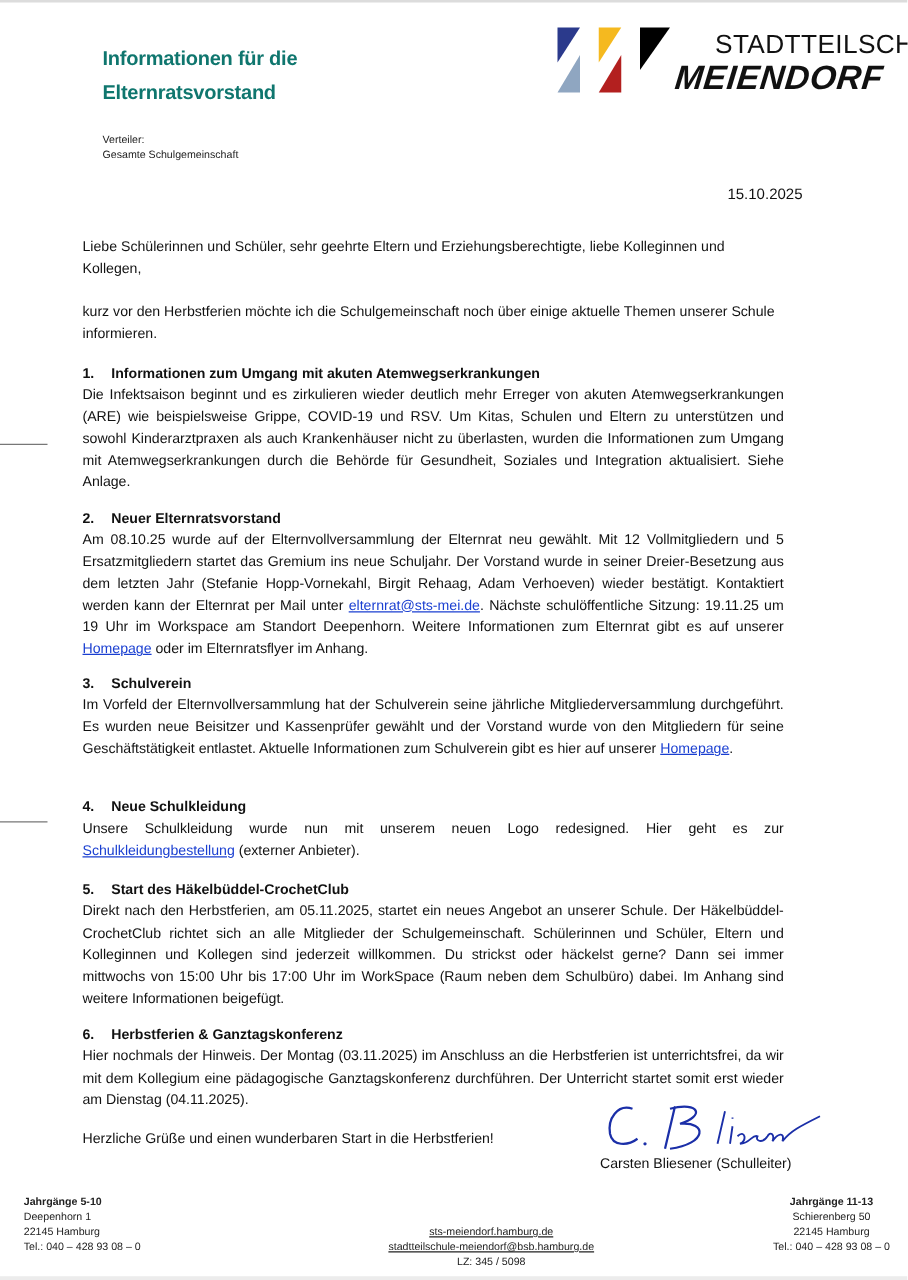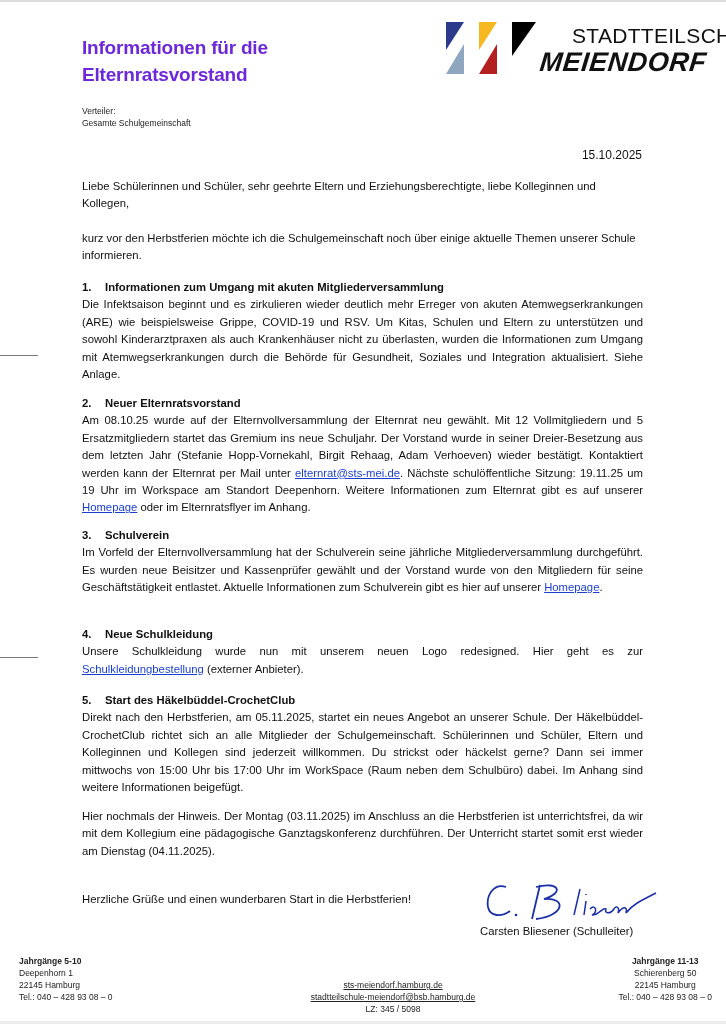--- a/index.html
+++ b/index.html
@@ -4,31 +4,31 @@
 <style>
   html, body { margin: 0; padding: 0; }
   body {
     width: 726px; height: 1024px; overflow: hidden; position: relative;
     background: #ffffff; color: #111;
     font-family: "Liberation Sans", sans-serif;
   }
   .topbar { position:absolute; left:0; top:0; width:726px; height:2px; background:#dcdcdc; }
   .bottombar { position:absolute; left:0; top:1021px; width:726px; height:3px; background:#ececec; }
 
-  .title { position:absolute; left:82px; top:34px; font-size:19px; font-weight:bold; line-height:27px; color:#6d28d9; letter-spacing:-0.2px; }
+  .title { position:absolute; left:82px; top:34px; font-size:16px; font-weight:bold; line-height:27px; color:#0f766e; letter-spacing:-0.2px; }
 
   .distrib { position:absolute; left:82px; top:105px; font-size:8.5px; line-height:12px; color:#222; }
 
   .logo { position:absolute; left:444px; top:20px; width:270px; height:58px; }
   .logo .l1 { position:absolute; left:104px; top:4px; font-size:21px; letter-spacing:0.3px; color:#111;margin-left:24px; }
   .logo .l2 { position:absolute; left:96px; top:27px; font-size:27px; font-weight:bold; font-style:italic; letter-spacing:0.5px; color:#111; transform:skewX(-6deg); }
 
   .date { position:absolute; right:84px; top:148px; font-size:12px; color:#111; }
 
-  .body { position:absolute; left:82px; width:561px; font-size:11.3px; line-height:17.4px; color:#111; }
+  .body { position:absolute; left:66px; width:561px; font-size:11.3px; line-height:17.4px; color:#111;margin-top:12px; }
   .just { text-align: justify; text-align-last: left; }
   .h { font-weight:bold; }
   .h .num { display:inline-block; width:23px; }
   a.link { color:#1a3fd1; text-decoration: underline; }
 
   .margin-mark { position:absolute; left:0; width:38px; height:1px; background:#777; }
 
   .sig { position:absolute; left:480px; top:879px; width:200px; height:45px; }
   .signame { position:absolute; left:480px; top:925px; font-size:11.3px; color:#111; }
 
@@ -65,21 +65,21 @@
   <div class="l1">STADTTEILSCHULE</div>
   <div class="l2">MEIENDORF</div>
 </div>
 
 <div class="date">15.10.2025</div>
 
 <div class="body" style="top:178px">Liebe Schülerinnen und Schüler, sehr geehrte Eltern und Erziehungsberechtigte, liebe Kolleginnen und Kollegen,</div>
 <div class="body" style="top:230px">kurz vor den Herbstferien möchte ich die Schulgemeinschaft noch über einige aktuelle Themen unserer Schule informieren.</div>
 
 <div class="body" style="top:279px">
-  <div class="h"><span class="num">1.</span><span>Informationen zum Umgang mit akuten Mitgliederversammlung</span></div>
+  <div class="h"><span class="num">1.</span><span>Informationen zum Umgang mit akuten Atemwegserkrankungen</span></div>
   <div class="just">Die Infektsaison beginnt und es zirkulieren wieder deutlich mehr Erreger von akuten Atemwegserkrankungen (ARE) wie beispielsweise Grippe, COVID-19 und RSV. Um Kitas, Schulen und Eltern zu unterstützen und sowohl Kinderarztpraxen als auch Krankenhäuser nicht zu überlasten, wurden die Informationen zum Umgang mit Atemwegserkrankungen durch die Behörde für Gesundheit, Soziales und Integration aktualisiert. Siehe Anlage.</div>
 </div>
 
 <div class="body" style="top:395px">
   <div class="h"><span class="num">2.</span><span>Neuer Elternratsvorstand</span></div>
   <div class="just"><span>Am 08.10.25 wurde auf der Elternvollversammlung der Elternrat neu gewählt. Mit 12 Vollmitgliedern und 5 Ersatzmitgliedern startet das Gremium ins neue Schuljahr. Der Vorstand wurde in seiner Dreier-Besetzung aus dem letzten Jahr (Stefanie Hopp-Vornekahl, Birgit Rehaag, Adam Verhoeven) wieder bestätigt. Kontaktiert werden kann der Elternrat per Mail unter </span><a class="link" href="#">elternrat@sts-mei.de</a><span>. Nächste schulöffentliche Sitzung: 19.11.25 um 19 Uhr im Workspace am Standort Deepenhorn. Weitere Informationen zum Elternrat gibt es auf unserer </span><a class="link" href="#">Homepage</a><span> oder im Elternratsflyer im Anhang.</span></div>
 </div>
 
 <div class="body" style="top:527px">
   <div class="h"><span class="num">3.</span><span>Schulverein</span></div>
@@ -90,20 +90,21 @@
   <div class="h"><span class="num">4.</span><span>Neue Schulkleidung</span></div>
   <div class="just"><span>Unsere Schulkleidung wurde nun mit unserem neuen Logo redesigned. Hier geht es zur </span><a class="link" href="#">Schulkleidungbestellung</a><span> (externer Anbieter).</span></div>
 </div>
 
 <div class="body" style="top:692px">
   <div class="h"><span class="num">5.</span><span>Start des Häkelbüddel-CrochetClub</span></div>
   <div class="just">Direkt nach den Herbstferien, am 05.11.2025, startet ein neues Angebot an unserer Schule. Der Häkelbüddel-CrochetClub richtet sich an alle Mitglieder der Schulgemeinschaft. Schülerinnen und Schüler, Eltern und Kolleginnen und Kollegen sind jederzeit willkommen. Du strickst oder häckelst gerne? Dann sei immer mittwochs von 15:00 Uhr bis 17:00 Uhr im WorkSpace (Raum neben dem Schulbüro) dabei. Im Anhang sind weitere Informationen beigefügt.</div>
 </div>
 
 <div class="body" style="top:808px">
+  <div class="h"><span class="num">6.</span><span>Herbstferien &amp; Ganztagskonferenz</span></div>
   <div class="just">Hier nochmals der Hinweis. Der Montag (03.11.2025) im Anschluss an die Herbstferien ist unterrichtsfrei, da wir mit dem Kollegium eine pädagogische Ganztagskonferenz durchführen. Der Unterricht startet somit erst wieder am Dienstag (04.11.2025).</div>
 </div>
 
 <div class="body" style="top:891px; width:380px">Herzliche Grüße und einen wunderbaren Start in die Herbstferien!</div>
 
 <svg class="sig" viewBox="0 0 200 45">
   <path d="M26,8 C14,4 6,16 8,28 C10,38 22,38 30,32" fill="none" stroke="#1b2fa8" stroke-width="1.8"></path>
   <circle cx="36" cy="36" r="1.3" fill="#1b2fa8"></circle>
   <path d="M52,40 L60,6 M56,8 C80,2 84,14 64,20 C86,18 86,36 56,40" fill="none" stroke="#1b2fa8" stroke-width="1.8"></path>
   <path d="M94,36 L100,10 M104,36 L106,22 M106,16 L106,15" fill="none" stroke="#1b2fa8" stroke-width="1.5"></path>

